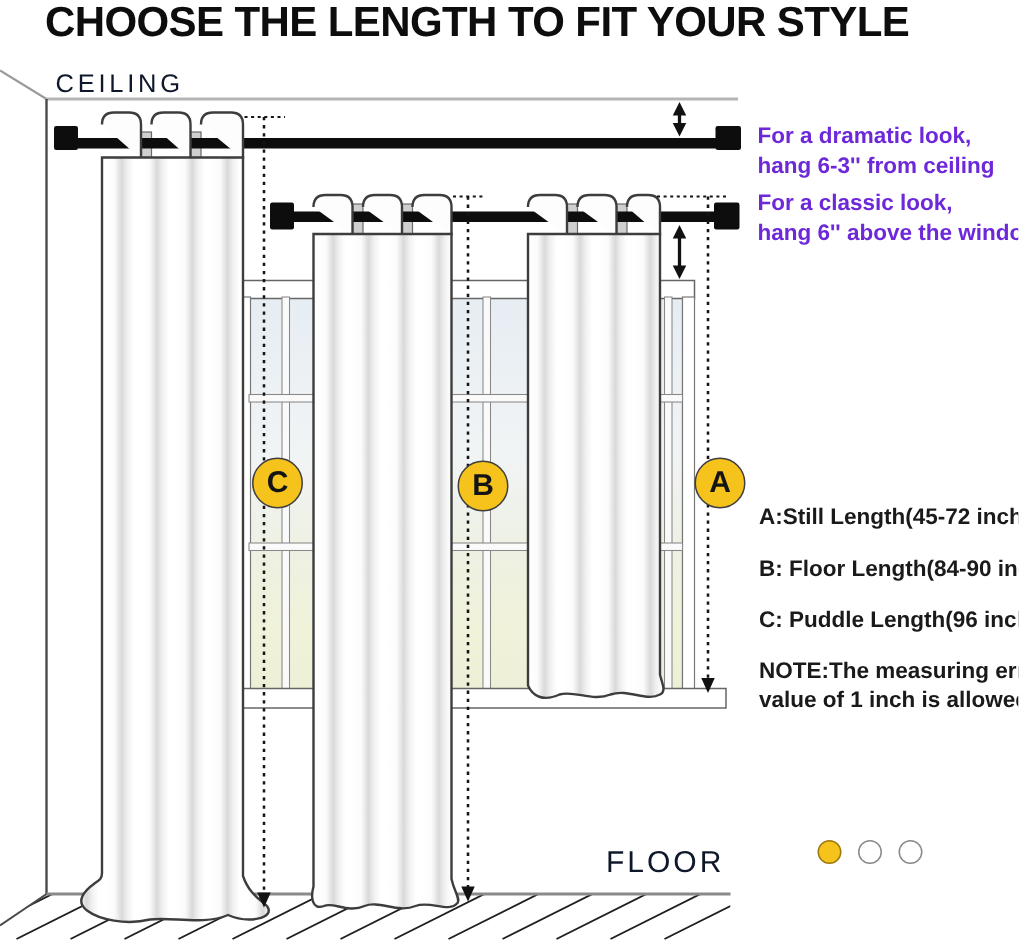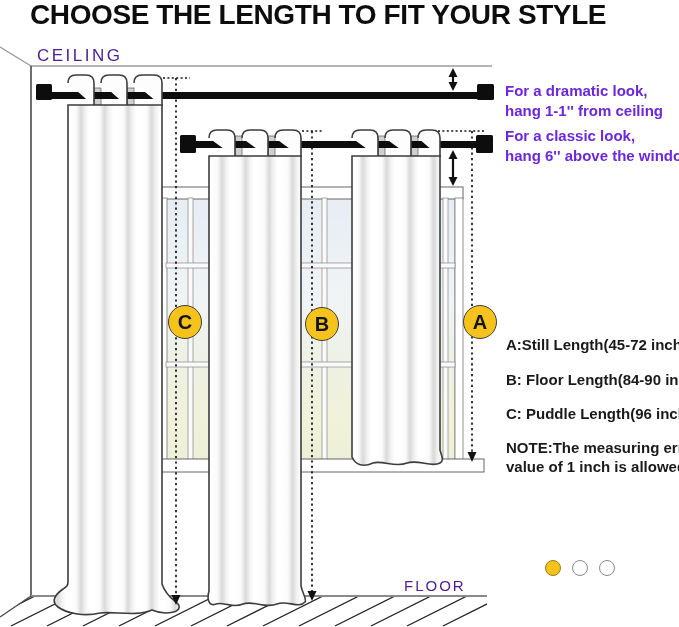--- a/index.html
+++ b/index.html
@@ -17,24 +17,24 @@
 
   .overlay { position: absolute; z-index: 2; white-space: nowrap; }
 
   .title {
     left: 30px; top: 0px; width: 649px;
     font-size: 28px; line-height: 30px;
     font-weight: 800; letter-spacing: -0.4px;
     color: #0d0d0d;
   }
   .room-label {
-    color: #4c1d95; font-weight: 400;
+    color: #0f172a; font-weight: 400;
   }
   .lbl-ceiling { left: 37px; top: 46px; font-size: 17px; letter-spacing: 2.5px; }
-  .lbl-floor   { left: 404px; top: 577px; font-size: 15px; letter-spacing: 2px; }
+  .lbl-floor   { left: 404px; top: 564px; font-size: 20px; letter-spacing: 2px; }
 
   .ann {
     left: 505px; font-size: 15px; line-height: 20px;
     font-weight: 600; color: #6d28d9;
   }
   .ann-dramatic { top: 81px; }
   .ann-classic  { top: 126px; }
 
   .len-item {
     left: 506px; font-size: 15px; font-weight: 700; color: #1a1a1a;
@@ -195,21 +195,21 @@
     </g>
   </svg>
 
   <div class="overlay title">CHOOSE THE LENGTH TO FIT YOUR STYLE</div>
 
   <div class="overlay room-label lbl-ceiling">CEILING</div>
   <div class="overlay room-label lbl-floor">FLOOR</div>
 
   <div class="overlay ann ann-dramatic">
     <div>For a dramatic look,</div>
-    <div>hang 1-1'' from ceiling</div>
+    <div>hang 6-3'' from ceiling</div>
   </div>
   <div class="overlay ann ann-classic">
     <div>For a classic look,</div>
     <div>hang 6'' above the window</div>
   </div>
 
   <div class="overlay len-item len-a">A:Still Length(45-72 inch)</div>
   <div class="overlay len-item len-b">B: Floor Length(84-90 inch)</div>
   <div class="overlay len-item len-c">C: Puddle Length(96 inch)</div>
 

